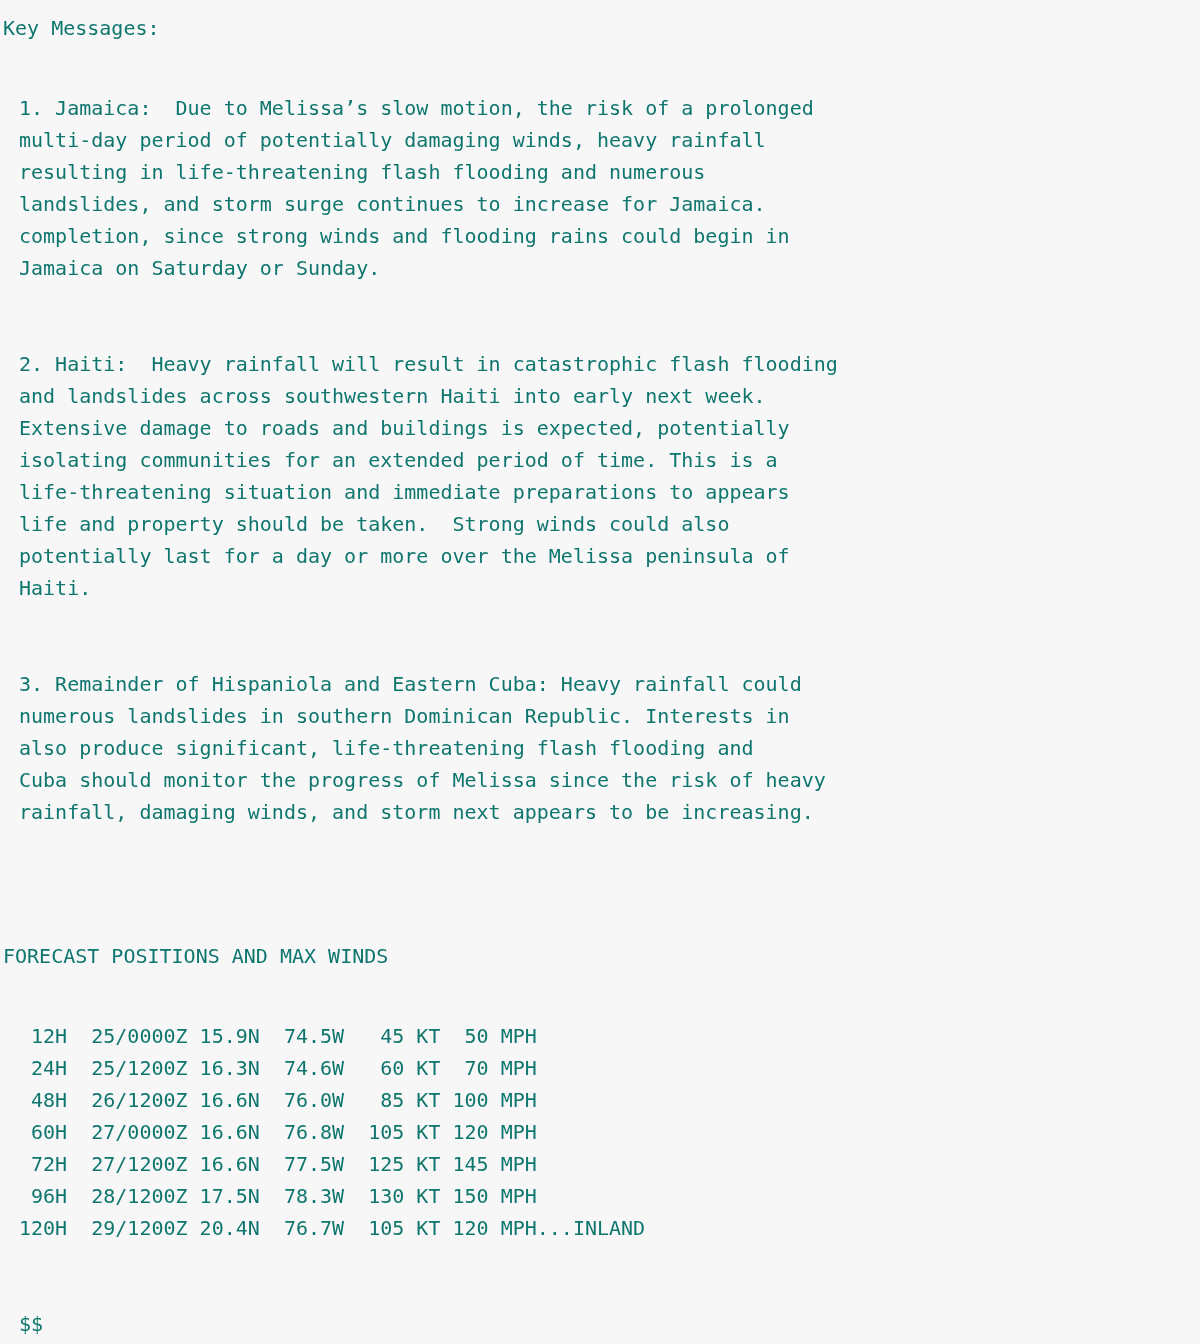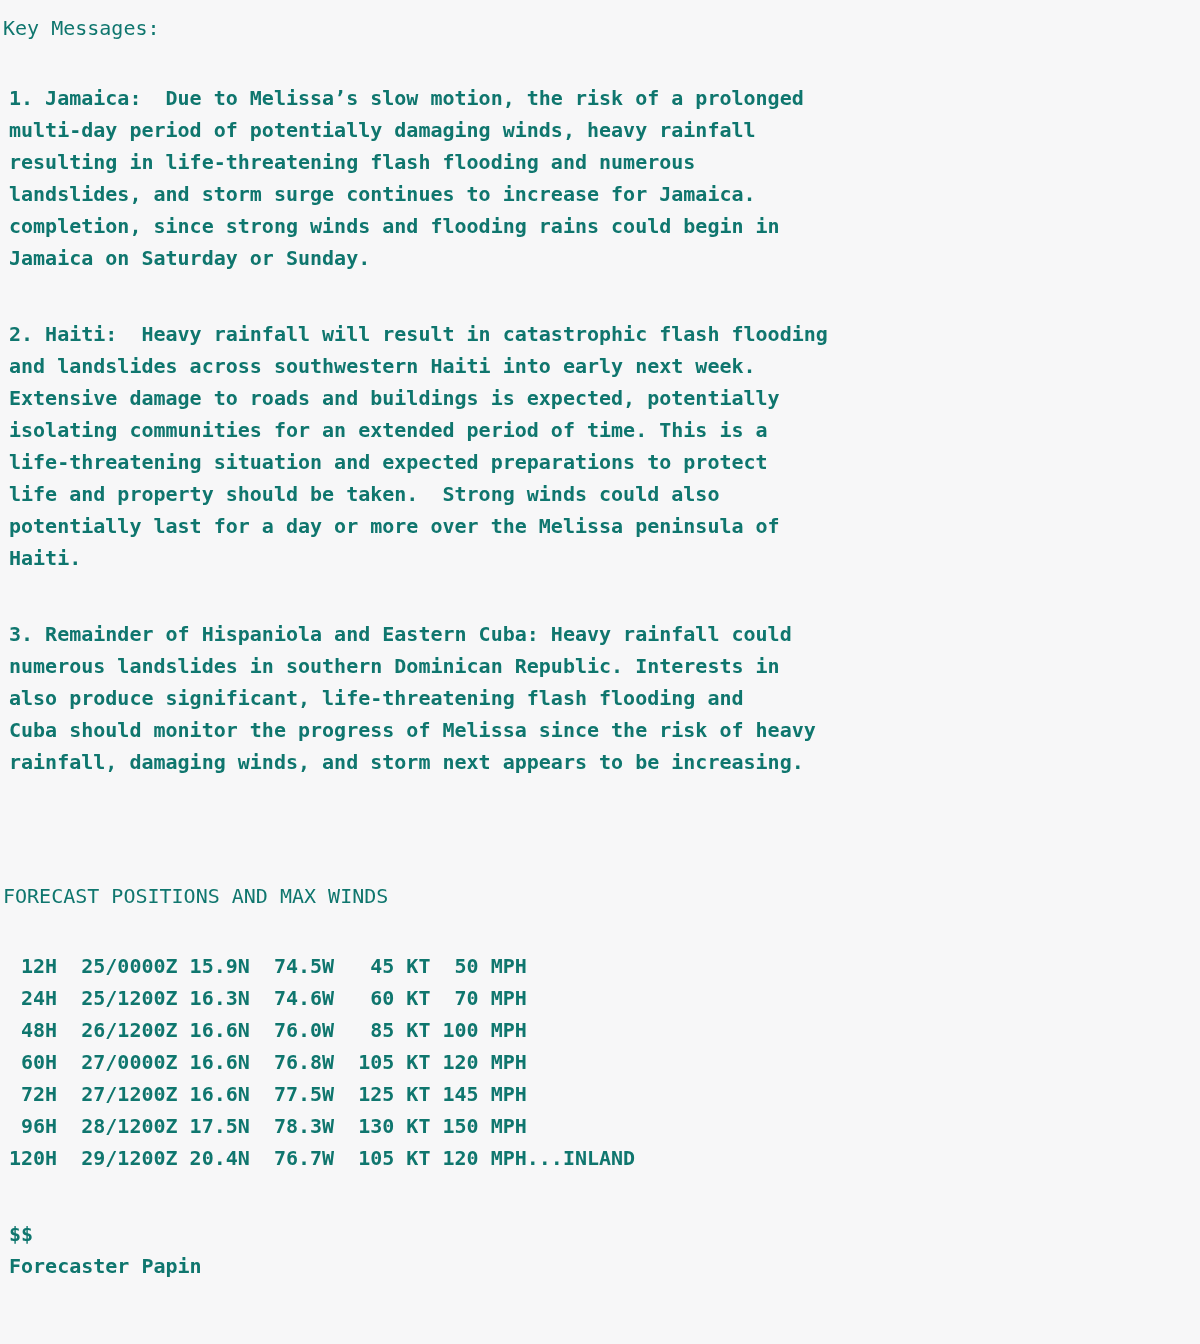--- a/index.html
+++ b/index.html
@@ -20,21 +20,21 @@
     line-height: 32px;
     color: #0f766e;
   }
   .line {
     white-space: pre;
     height: 32px;
     overflow: visible;
   }
   .gap1 { height: 32px; }
   .gap3 { height: 96px; }
-  section { margin: 6px; padding: 0; font-weight: bold; }
+  section { margin: 16px; padding: 0; }
 </style>
 </head>
 <body>
 
 <div class="doc">
 
   <div class="line">Key Messages:</div>
   <div class="gap1"></div>
 
   <section>
@@ -45,21 +45,21 @@
     <div class="line">completion, since strong winds and flooding rains could begin in</div>
     <div class="line">Jamaica on Saturday or Sunday.</div>
   </section>
   <div class="gap1"></div>
 
   <section>
     <div class="line">2. Haiti:  Heavy rainfall will result in catastrophic flash flooding</div>
     <div class="line">and landslides across southwestern Haiti into early next week.</div>
     <div class="line">Extensive damage to roads and buildings is expected, potentially</div>
     <div class="line">isolating communities for an extended period of time. This is a</div>
-    <div class="line">life-threatening situation and expected preparations to protect</div>
+    <div class="line">life-threatening situation and immediate preparations to appears</div>
     <div class="line">life and property should be taken.  Strong winds could also</div>
     <div class="line">potentially last for a day or more over the Melissa peninsula of</div>
     <div class="line">Haiti.</div>
   </section>
   <div class="gap1"></div>
 
   <section>
     <div class="line">3. Remainder of Hispaniola and Eastern Cuba: Heavy rainfall could</div>
     <div class="line">numerous landslides in southern Dominican Republic. Interests in</div>
     <div class="line">also produce significant, life-threatening flash flooding and</div>

